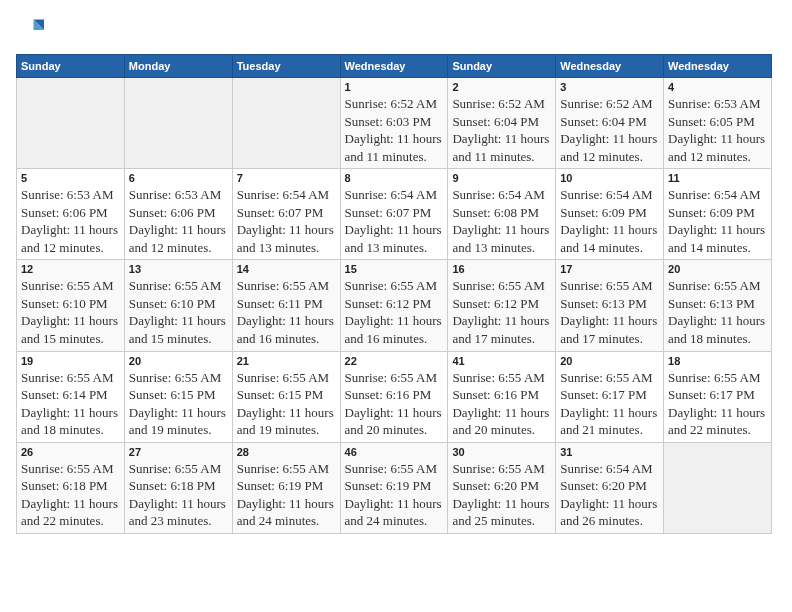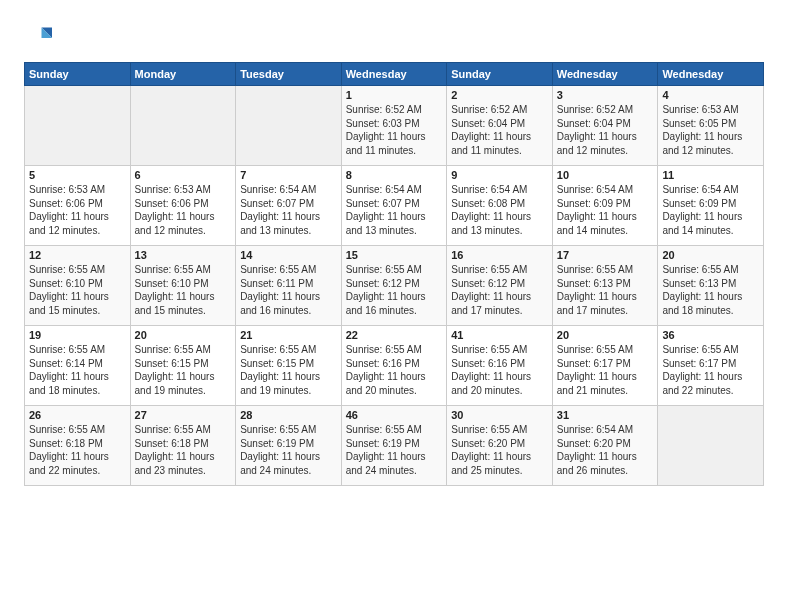--- a/index.html
+++ b/index.html
@@ -6,21 +6,21 @@
     body {
       font-family: Arial, sans-serif;
       background: #fff;
       width: 792px;
       height: 612px;
       overflow: hidden;
     }
     .page {
       width: 788px;
       height: 612px;
-      padding: 24px;
+      padding: 16px;
       background: #fff;
     }
     .header {
       display: flex;
       justify-content: space-between;
       align-items: flex-start;
       margin-bottom: 10px;
     }
     .logo {
       display: flex;
@@ -89,23 +89,24 @@
       background: #fff;
     }
     .day-number {
       font-size: 11px;
       font-weight: bold;
       color: #222;
       display: block;
       margin-bottom: 2px;
     }
     .cell-text {
-      font-size: 10px;
+      font-size: 13px;
       color: #333;
       line-height: 1.35;
+      font-family: Liberation Serif, serif;
     }
     .empty-cell {
       background: #f0f0f0 !important;
     }
   </style>
 </head>
 <body>
 
 <div class="page">
   <div class="header">
@@ -189,21 +190,21 @@
           <td><span class="day-number">20</span>
 <span class="cell-text">Sunrise: 6:55 AM<br>Sunset: 6:15 PM<br>Daylight: 11 hours and 19 minutes.</span></td>
           <td><span class="day-number">21</span>
 <span class="cell-text">Sunrise: 6:55 AM<br>Sunset: 6:15 PM<br>Daylight: 11 hours and 19 minutes.</span></td>
           <td><span class="day-number">22</span>
 <span class="cell-text">Sunrise: 6:55 AM<br>Sunset: 6:16 PM<br>Daylight: 11 hours and 20 minutes.</span></td>
           <td><span class="day-number">41</span>
 <span class="cell-text">Sunrise: 6:55 AM<br>Sunset: 6:16 PM<br>Daylight: 11 hours and 20 minutes.</span></td>
           <td><span class="day-number">20</span>
 <span class="cell-text">Sunrise: 6:55 AM<br>Sunset: 6:17 PM<br>Daylight: 11 hours and 21 minutes.</span></td>
-          <td><span class="day-number">36</span>
+          <td><span class="day-number">18</span>
 <span class="cell-text">Sunrise: 6:55 AM<br>Sunset: 6:17 PM<br>Daylight: 11 hours and 22 minutes.</span></td>
         </tr>
         <tr>
           <td><span class="day-number">26</span>
 <span class="cell-text">Sunrise: 6:55 AM<br>Sunset: 6:18 PM<br>Daylight: 11 hours and 22 minutes.</span></td>
           <td><span class="day-number">27</span>
 <span class="cell-text">Sunrise: 6:55 AM<br>Sunset: 6:18 PM<br>Daylight: 11 hours and 23 minutes.</span></td>
           <td><span class="day-number">28</span>
 <span class="cell-text">Sunrise: 6:55 AM<br>Sunset: 6:19 PM<br>Daylight: 11 hours and 24 minutes.</span></td>
           <td><span class="day-number">46</span>

